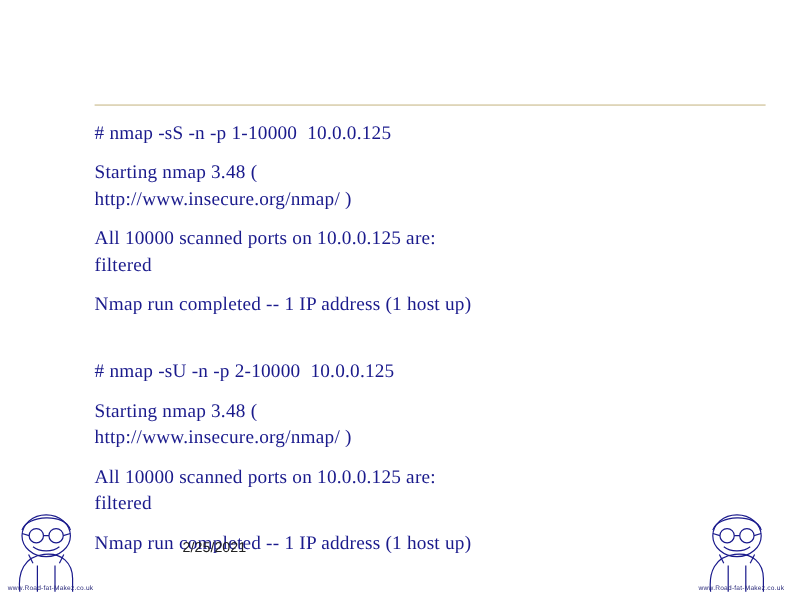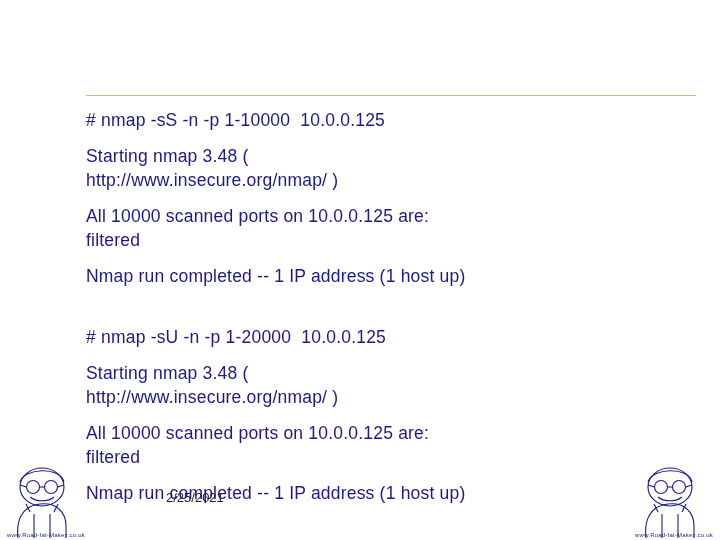--- a/index.html
+++ b/index.html
@@ -29,21 +29,21 @@
     height: 1px;
     background: #c9b98a;
   }
   .content {
     position: absolute;
     left: 86px;
     top: 108px;
     width: 600px;
   }
   .line {
-    font-family: Liberation Sans, sans-serif;
+    font-family: Liberation Serif, serif;
     font-size: 17.5px;
     line-height: 24px;
     color: #1a1a8c;
     white-space: pre-wrap;
     letter-spacing: 0.2px;
   }
   .para {
     margin-bottom: 12px;
   }
   .spacer {
@@ -104,21 +104,21 @@
       <div class="line">filtered</div>
     </div>
 
     <div class="para">
       <div class="line">Nmap run completed -- 1 IP address (1 host up)</div>
     </div>
 
     <div class="spacer"></div>
 
     <div class="para">
-      <div class="line"># nmap -sU -n -p 1-20000  10.0.0.125</div>
+      <div class="line"># nmap -sU -n -p 2-10000  10.0.0.125</div>
     </div>
 
     <div class="para">
       <div class="line">Starting nmap 3.48 (</div>
       <div class="line">http://www.insecure.org/nmap/ )</div>
     </div>
 
     <div class="para">
       <div class="line">All 10000 scanned ports on 10.0.0.125 are:</div>
       <div class="line">filtered</div>

